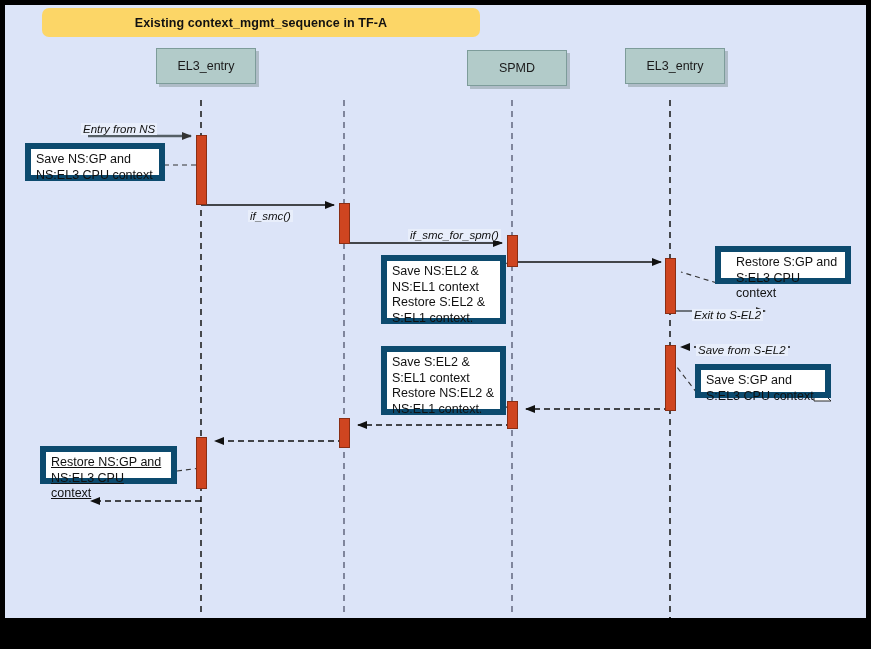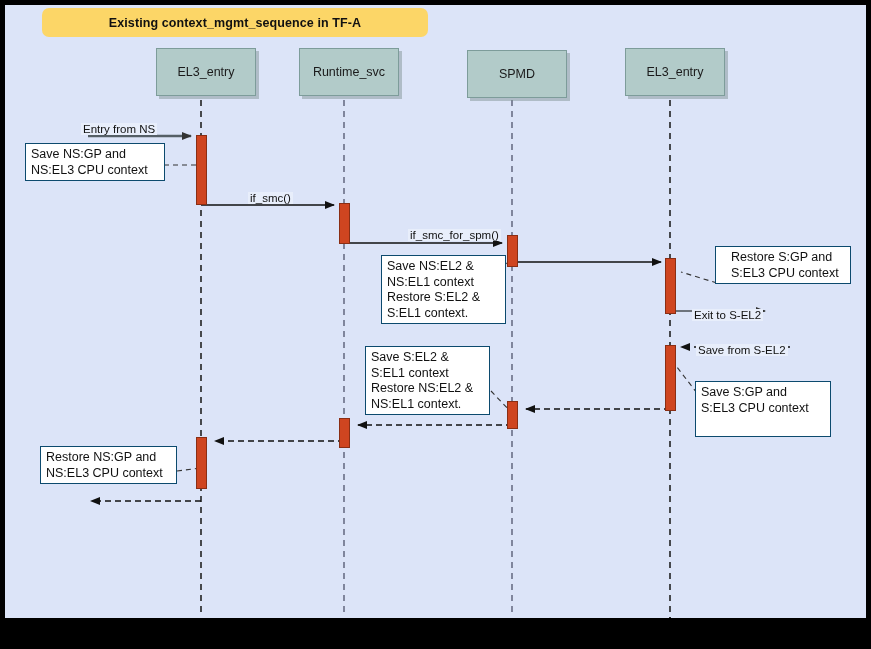--- a/index.html
+++ b/index.html
@@ -28,71 +28,72 @@
     position: absolute;
     left: 0;
     top: 0;
     width: 861px;
     height: 613px;
   }
   .title-banner {
     position: absolute;
     left: 37px;
     top: 3px;
-    width: 386px;
+    width: 438px;
     height: 29px;
     background: #fcd667;
     border-radius: 7px;
     display: flex;
     align-items: center;
     justify-content: center;
     font-size: 12.5px;
     font-weight: bold;
     color: #111111;
     letter-spacing: 0.1px;
   }
   .lifeline-head {
     position: absolute;
     width: 100px;
-    height: 48px;
+    height: 36px;
     background: #b2cbc9;
     border: 1px solid #7d9c9a;
     box-shadow: 3px 3px 0 rgba(120,140,140,0.45);
     display: flex;
     align-items: center;
     justify-content: center;
     font-size: 12.5px;
     color: #1a1a1a;
     box-sizing: border-box;
   }
   .activation {
     position: absolute;
     width: 11px;
     background: #cf4520;
     border: 1px solid #8a2e14;
     box-sizing: border-box;
   }
   .note {
     position: absolute;
     background: #ffffff;
-    border: 1px solid #0c4a6e;
+    border: 6px solid #0c4a6e;
     box-sizing: border-box;
     font-size: 12.5px;
     color: #111111;
     line-height: 15.5px;
     padding: 3px 5px 3px 5px;
     white-space: pre-line;
   }
   .msg-label {
     position: absolute;
     font-size: 11.5px;
     color: #111111;
     background: #e8eefb;
     padding: 0 2px;
     white-space: nowrap;
+    font-style: italic;
   }
 </style>
 </head>
 <body>
 
 <div id="page">
   <div id="canvas">
 
     <svg id="svg-layer" viewBox="0 0 861 613" width="861" height="613" xmlns="http://www.w3.org/2000/svg">
       <defs>
@@ -157,64 +158,61 @@
         <path d="M468,341 L485,358 L468,358 z" fill="#ffffff"></path>
         <path d="M155,441 L172,458 L155,458 z" fill="#ffffff"></path>
       </g>
     </svg>
 
     <div class="title-banner">Existing context_mgmt_sequence in TF-A</div>
 
     <div class="lifeline-head" style="left:151px; top:43px;">
       <span>EL3_entry</span>
     </div>
-    <div class="lifeline-head" style="left:294px; top:43px;">
-      <span>Runtime_svc</span>
-    </div>
     <div class="lifeline-head" style="left:462px; top:45px;">
       <span>SPMD</span>
     </div>
     <div class="lifeline-head" style="left:620px; top:43px;">
       <span>EL3_entry</span>
     </div>
 
     <div class="activation" style="left:191px; top:130px; height:70px;"></div>
     <div class="activation" style="left:191px; top:432px; height:52px;"></div>
 
     <div class="activation" style="left:334px; top:198px; height:41px;"></div>
     <div class="activation" style="left:334px; top:413px; height:30px;"></div>
 
     <div class="activation" style="left:502px; top:230px; height:32px;"></div>
     <div class="activation" style="left:502px; top:396px; height:28px;"></div>
 
     <div class="activation" style="left:660px; top:253px; height:56px;"></div>
     <div class="activation" style="left:660px; top:340px; height:66px;"></div>
 
     <div class="msg-label" style="left:76px; top:118px;">Entry from NS</div>
-    <div class="msg-label" style="left:243px; top:187px;">if_smc()</div>
+    <div class="msg-label" style="left:243px; top:205px;">if_smc()</div>
     <div class="msg-label" style="left:381px; top:224px;margin-left:22px;">if_smc_for_spm()</div>
     <div class="msg-label" style="left:687px; top:304px;">Exit to S-EL2</div>
     <div class="msg-label" style="left:691px; top:339px;">Save from S-EL2</div>
 
     <div class="note" style="left:20px; top:138px; width:140px; height:38px;">Save NS:GP and
 NS:EL3 CPU context</div>
 
     <div class="note" style="left:376px; top:250px; width:125px; height:69px;">Save NS:EL2 &amp;
 NS:EL1 context
 Restore S:EL2 &amp;
 S:EL1 context.</div>
 
     <div class="note" style="left:710px; top:241px; width:136px; height:38px;padding-left:15px;">Restore S:GP and
 S:EL3 CPU context</div>
 
-    <div class="note" style="left:690px; top:376px; width:136px; height:56px;">Save S:GP and
+    <div class="note" style="left:690px; top:359px; width:136px; height:34px;">Save S:GP and
 S:EL3 CPU context</div>
 
-    <div class="note" style="left:360px; top:341px; width:125px; height:69px;">Save S:EL2 &amp;
+    <div class="note" style="left:376px; top:341px; width:125px; height:69px;">Save S:EL2 &amp;
 S:EL1 context
 Restore NS:EL2 &amp;
 NS:EL1 context.</div>
 
-    <div class="note" style="left:35px; top:441px; width:137px; height:38px;">Restore NS:GP and
+    <div class="note" style="left:35px; top:441px; width:137px; height:38px;text-decoration:underline;">Restore NS:GP and
 NS:EL3 CPU context</div>
 
   </div>
 </div>
 
 </body></html>

